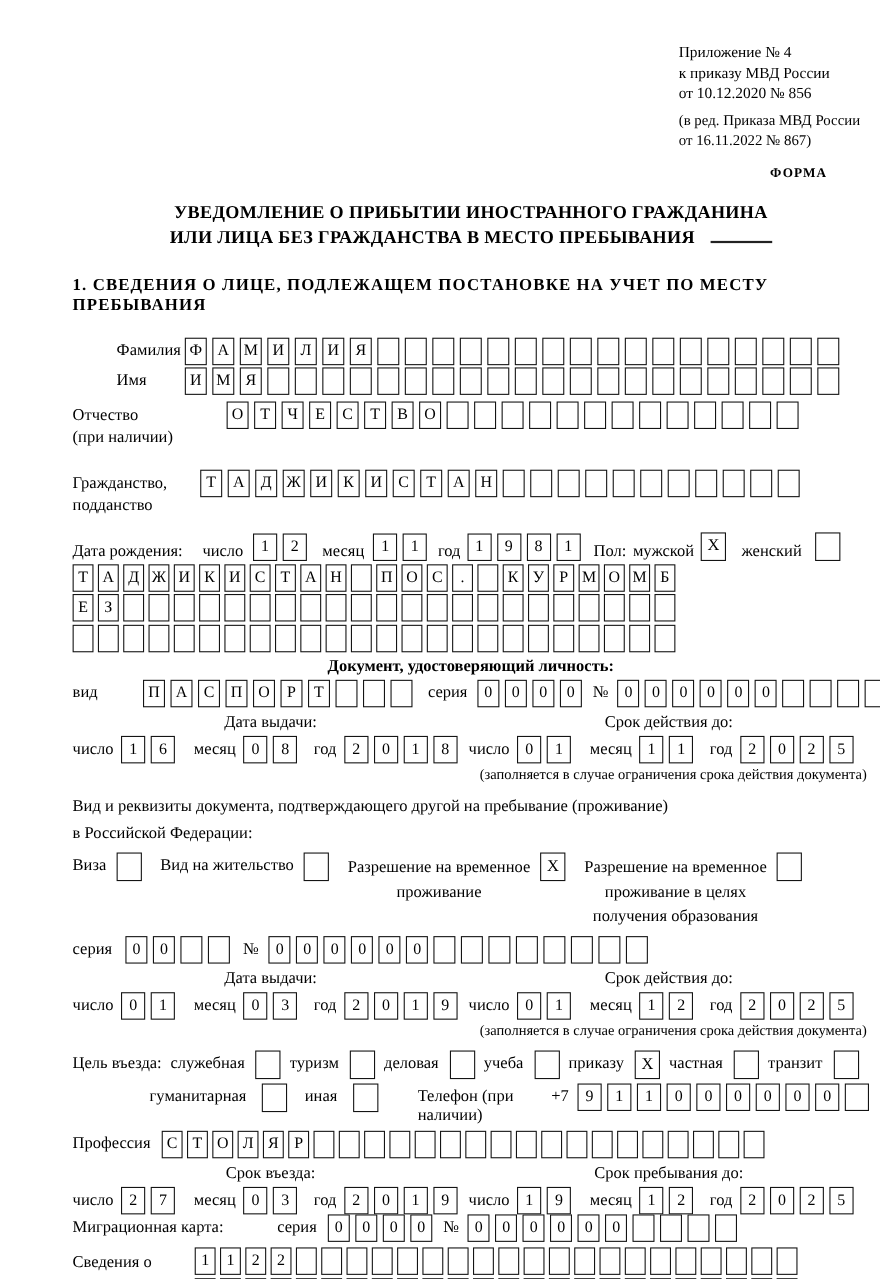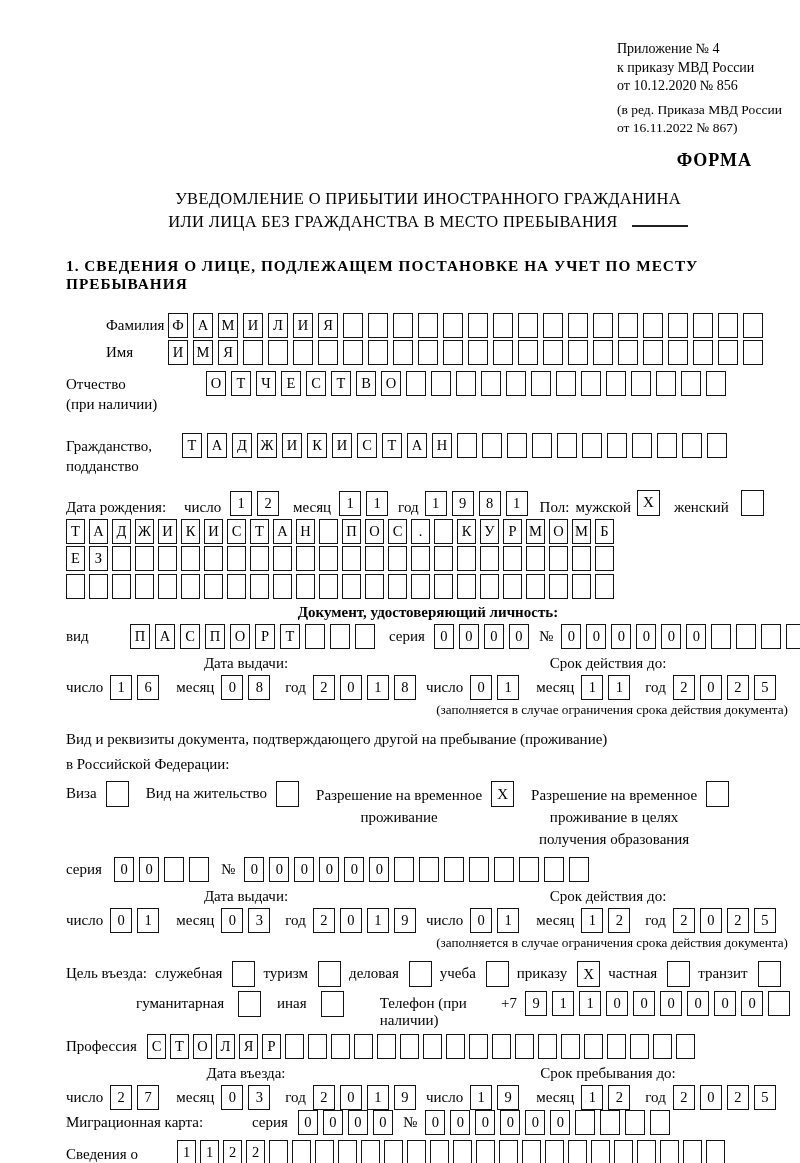--- a/index.html
+++ b/index.html
@@ -1,22 +1,22 @@
 <!DOCTYPE html>
 <html lang="ru"><head>
 <meta charset="utf-8">
 <style>
   html,body{margin:0;padding:0;background:#fff;}
   body{width:800px;height:1163px;overflow:hidden;color:#000;
        font-family:"Liberation Serif","DejaVu Serif",serif;font-size:15px;}
   .page{box-sizing:border-box;width:800px;padding:40px 10px 0 66px;position:relative;}
   .annex{margin-left:551px;font-size:14px;line-height:18.5px;}
   .annex-note{margin-left:551px;font-size:13.5px;line-height:18.5px;margin-top:5px;}
-  .forma{font-weight:bold;text-align:right;padding-right:38px;margin-top:12px;font-size:18px;letter-spacing:1px;}
-  .title{text-align:center;font-weight:normal;font-size:16.5px;line-height:23px;margin-top:16px;letter-spacing:.3px;}
+  .forma{font-weight:bold;text-align:right;padding-right:38px;margin-top:12px;font-size:12px;letter-spacing:1px;}
+  .title{text-align:center;font-weight:bold;font-size:16.5px;line-height:23px;margin-top:16px;letter-spacing:.3px;}
   .underline{display:inline-block;width:56px;border-bottom:2.2px solid #222;height:13px;margin-left:14px;}
   .sec-heading{font-weight:bold;font-size:15.3px;margin-top:24px;letter-spacing:1px;}
   .row{display:flex;align-items:flex-start;margin-top:2px;}
   .lbl{flex:none;padding-top:4px;}
   .lbl-stack{flex:none;line-height:20px;padding-top:3px;}
   .boxrow{display:flex;gap:5px;flex-wrap:nowrap;}
   .boxrow.sm{gap:4px;}
   .cb{flex:none;width:20px;height:25px;border:1.7px solid #141414;box-sizing:border-box;
       display:flex;align-items:center;justify-content:center;font-size:14.5px;background:#fff;}
   .sm .cb{width:19px;}
@@ -552,21 +552,21 @@
         <span class="cb"></span>
         <span class="cb"></span>
         <span class="cb"></span>
         <span class="cb"></span>
         <span class="cb"></span>
       </span>
   </div>
 
   <div class="dates">
     <div class="dcol-left">
-      <div class="dhead">Дата въезда:</div>
+      <div class="dhead">Срок въезда:</div>
       <div class="drow">
         <span class="lbl">число</span>
         <span class="boxrow num">
             <span class="cb">2</span>
             <span class="cb">7</span>
           </span>
         <span class="lbl" style="margin-left:10px;">месяц</span>
         <span class="boxrow num">
             <span class="cb">0</span>
             <span class="cb">3</span>

